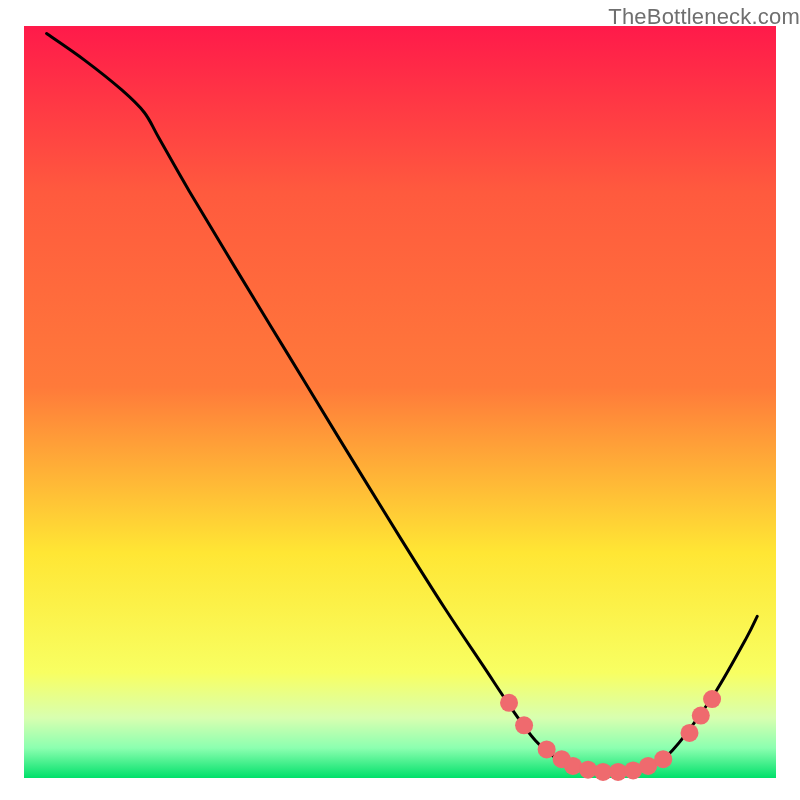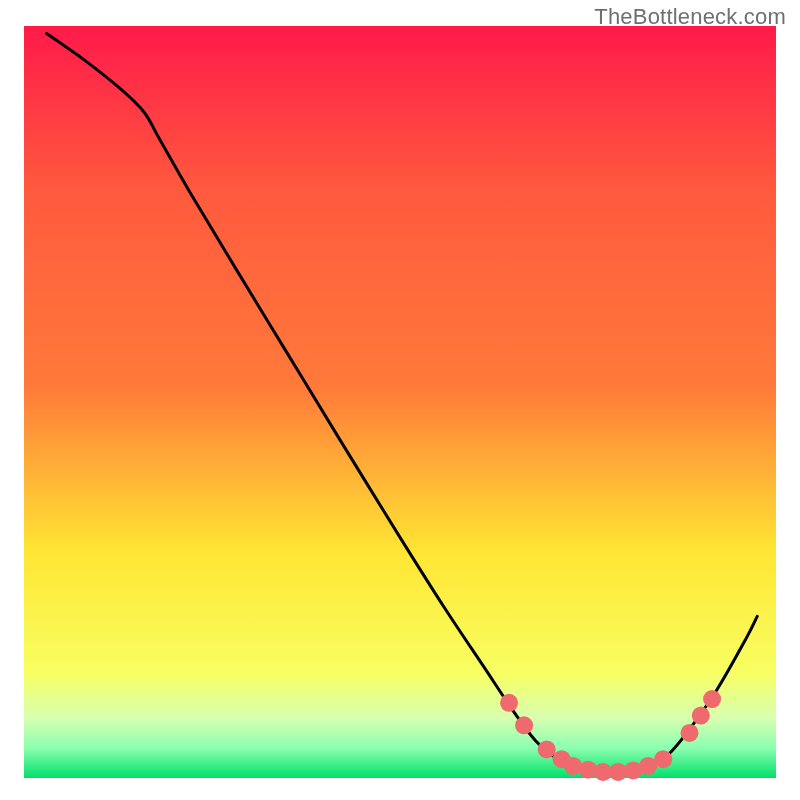--- a/index.html
+++ b/index.html
@@ -12,21 +12,21 @@
     overflow: hidden;
   }
   .chart-container {
     position: relative;
     width: 800px;
     height: 800px;
   }
   .watermark {
     position: absolute;
     top: 4px;
-    right: 14px;
+    right: 0;
     font-size: 22px;
     color: #6f6f6f;
     font-weight: 500;
     letter-spacing: 0.2px;
     z-index: 10;
   }
   svg.plot {
     position: absolute;
     left: 0;
     top: 0;

